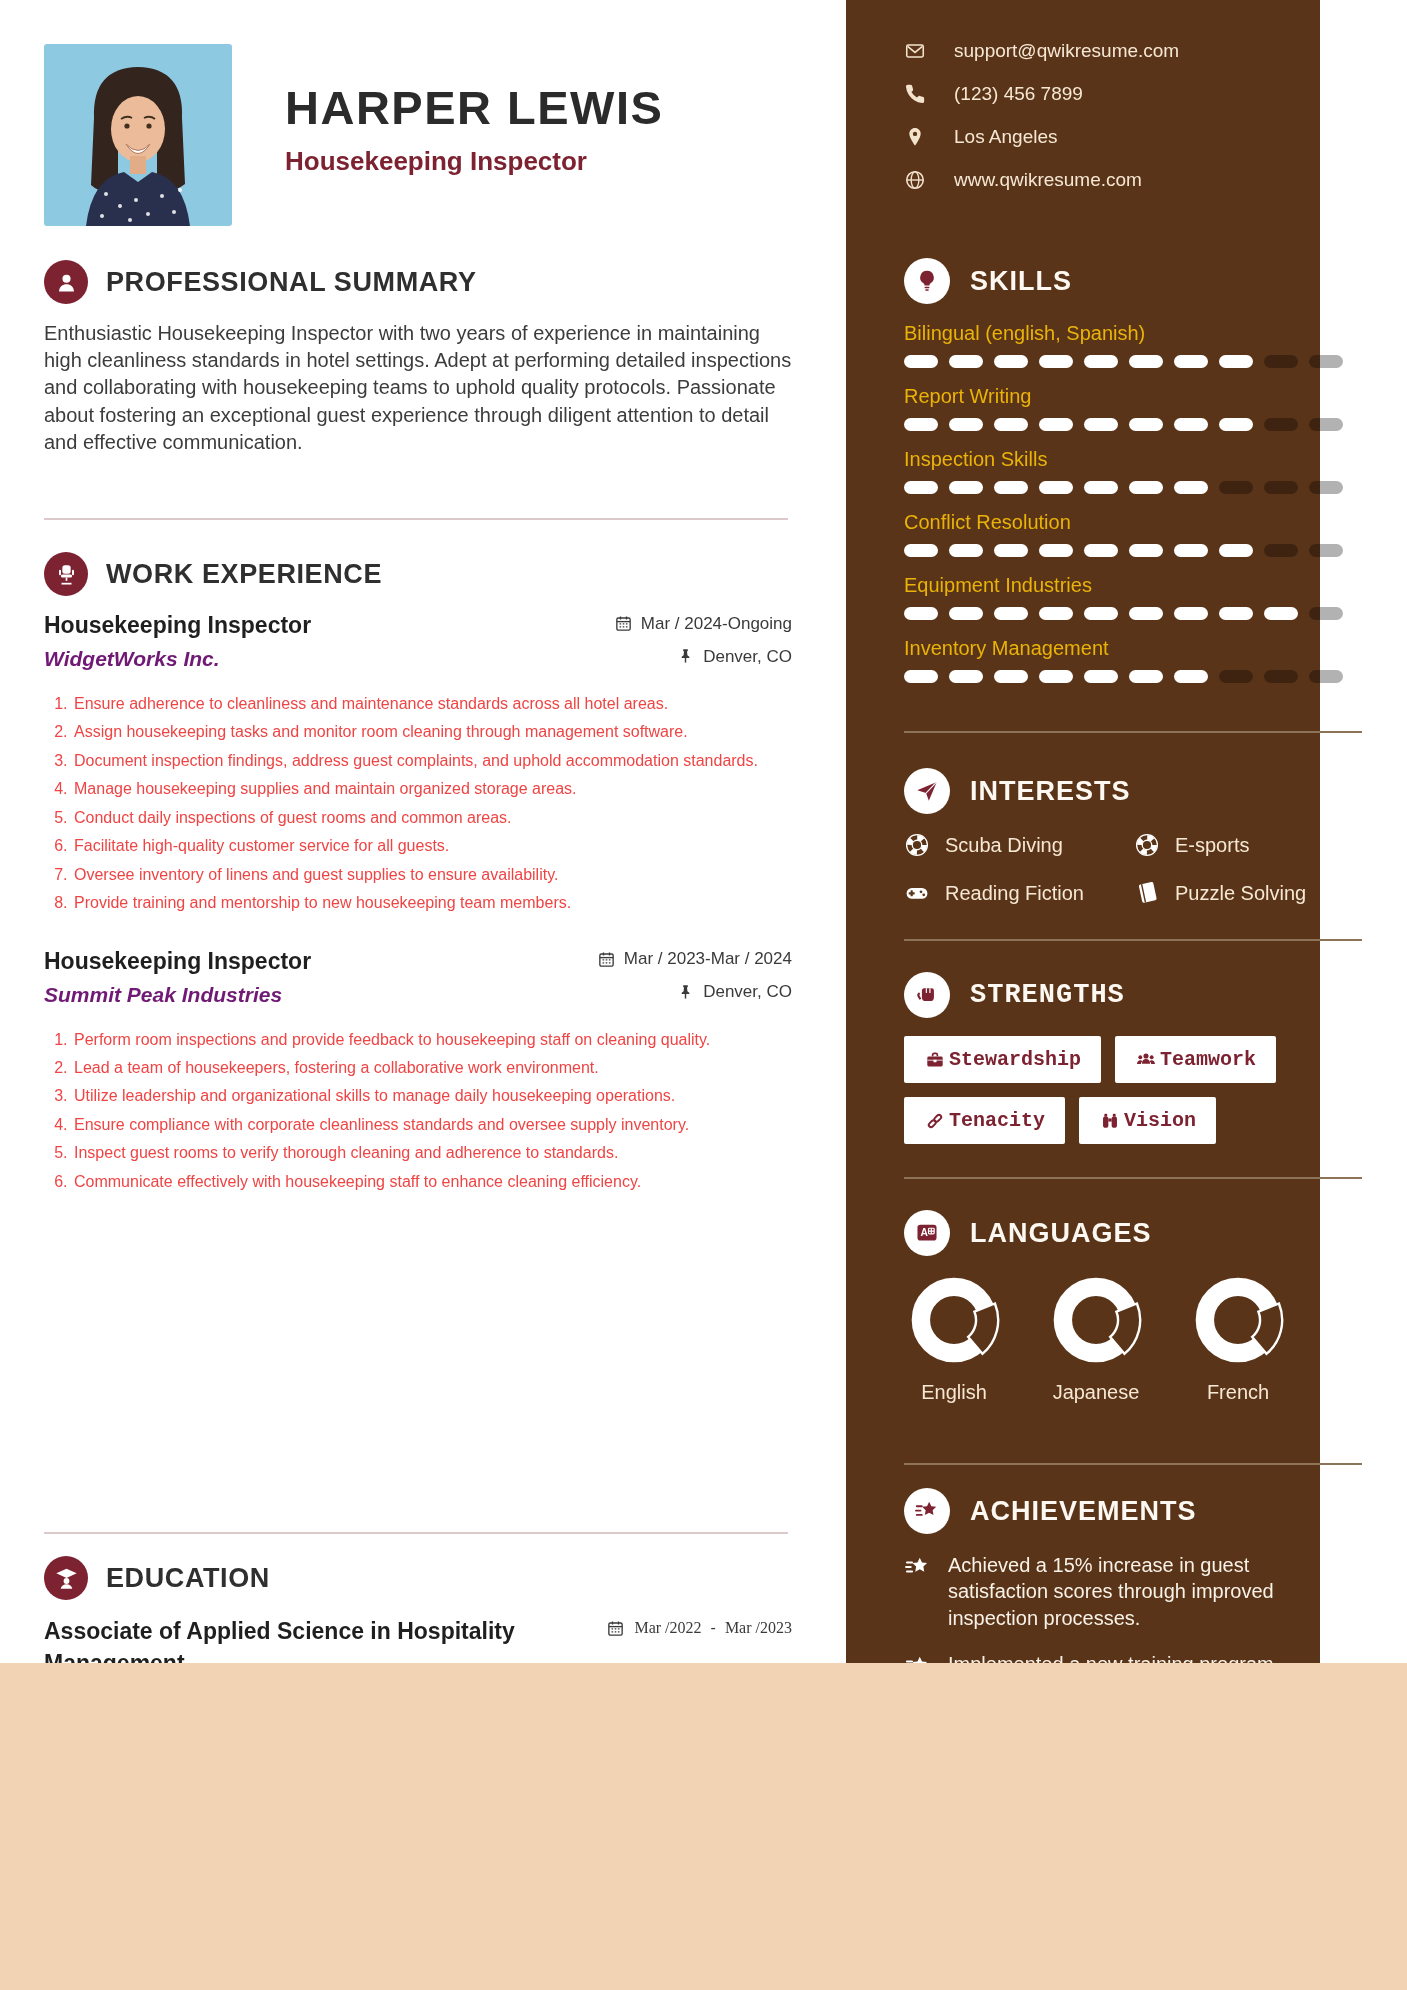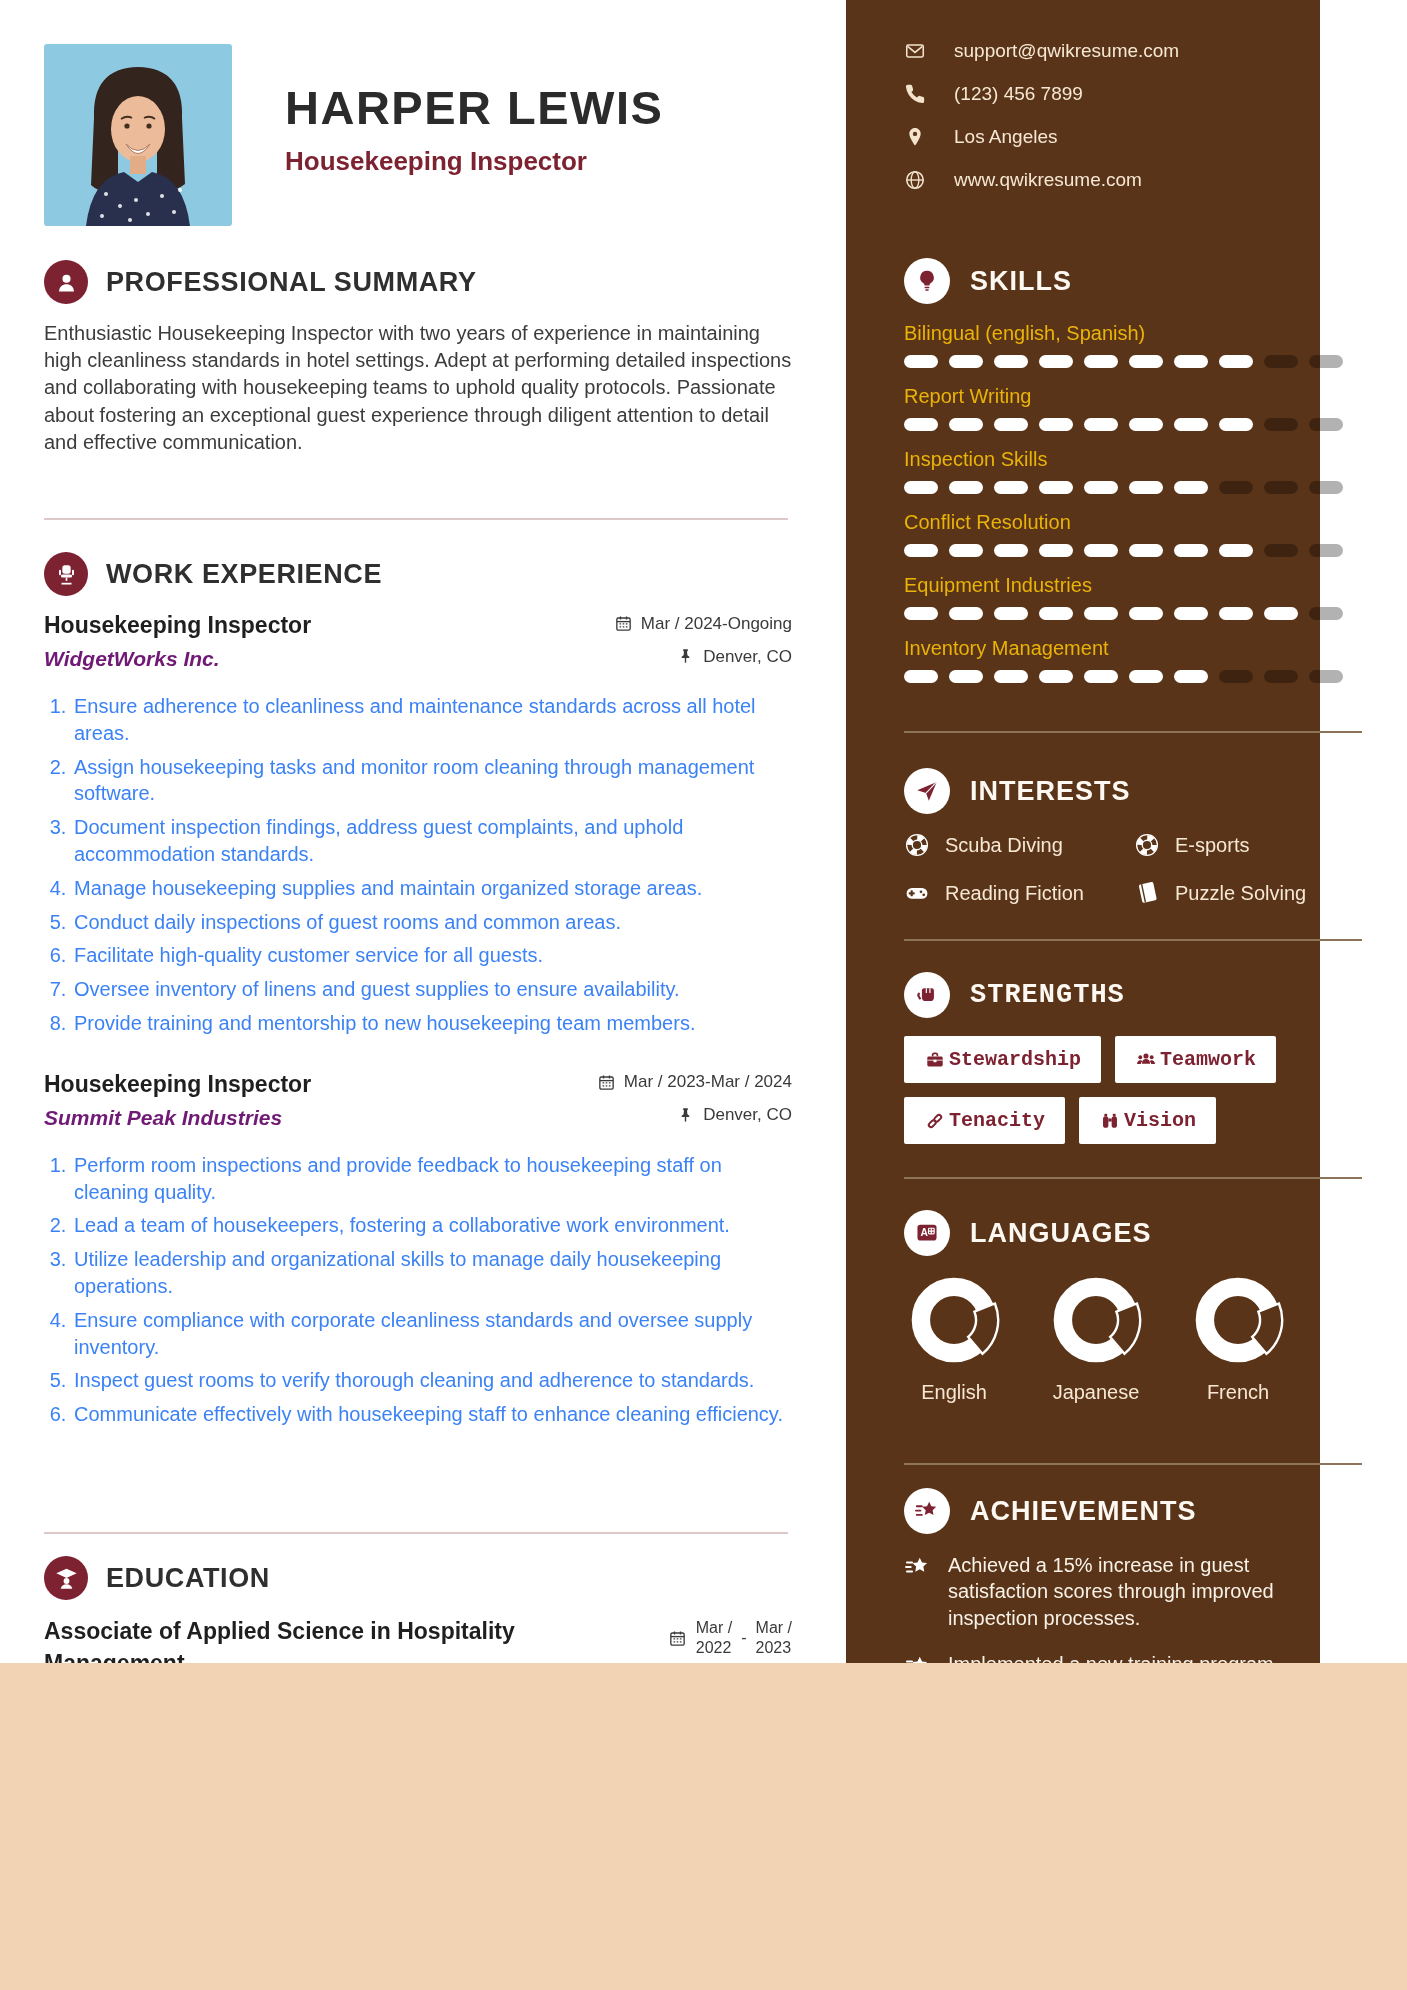--- a/index.html
+++ b/index.html
@@ -32,28 +32,28 @@
   .ldivider{position:absolute;left:0;width:744px;border-top:2px solid #ddc9c9;}
   .ldiv-1{top:518px;}
   .ldiv-2{top:1532px;}
 
   .job{margin-bottom:30px;}
   .job-row{display:flex;justify-content:space-between;align-items:baseline;}
   .job-name{font-size:23px;font-weight:700;color:#1f1f1f;}
   .job-company{font-size:21px;font-weight:600;color:#701a75;margin-top:8px;font-style:italic;}
   .meta{display:flex;align-items:center;gap:8px;font-size:17px;color:#3a3a3a;}
   .meta .ic{width:19px;height:19px;color:#3a3a3a;}
-  .duties{margin:22px 0 0 0;padding-left:28px;font-size:20px;line-height:1.34;color:#3b82f6;}
+  .duties{margin:22px 0 0 0;padding-left:28px;font-size:16px;line-height:1.34;color:#ef4444;}
   .duties li{margin-bottom:7px;padding-left:2px;}
   .job-2{margin-top:34px;}
 
   .degree-row{display:flex;justify-content:space-between;align-items:flex-start;}
   .degree{font-size:23px;font-weight:700;color:#1f1f1f;width:512px;line-height:1.38;}
   .edu-dates{display:flex;align-items:center;gap:9px;font-size:16px;color:#3a3a3a;margin-top:2px;}
-  .edu-dates .stack{display:flex;flex-direction:column;line-height:1.25;}
+  .edu-dates .stack{display:flex;flex-direction:row;line-height:1.25;font-family:Liberation Serif, serif;}
   .edu-dates .ic{width:19px;height:19px;color:#3a3a3a;}
 
   
   .sidebar{position:absolute;left:846px;top:0;width:474px;height:1990px;background:#5a3418;color:#f3e6d2;}
   .sb-block{position:absolute;left:58px;width:460px;}
   .sb-head{display:flex;align-items:center;gap:20px;margin-bottom:18px;}
   .sb-head .badge{width:46px;height:46px;border-radius:50%;background:#ffffff;color:#7d2231;display:flex;align-items:center;justify-content:center;}
   .sb-head .badge .ic{width:26px;height:26px;}
   .sb-head h2{margin:0;font-size:27px;font-weight:700;letter-spacing:1px;color:#fdf9f2;}
 

